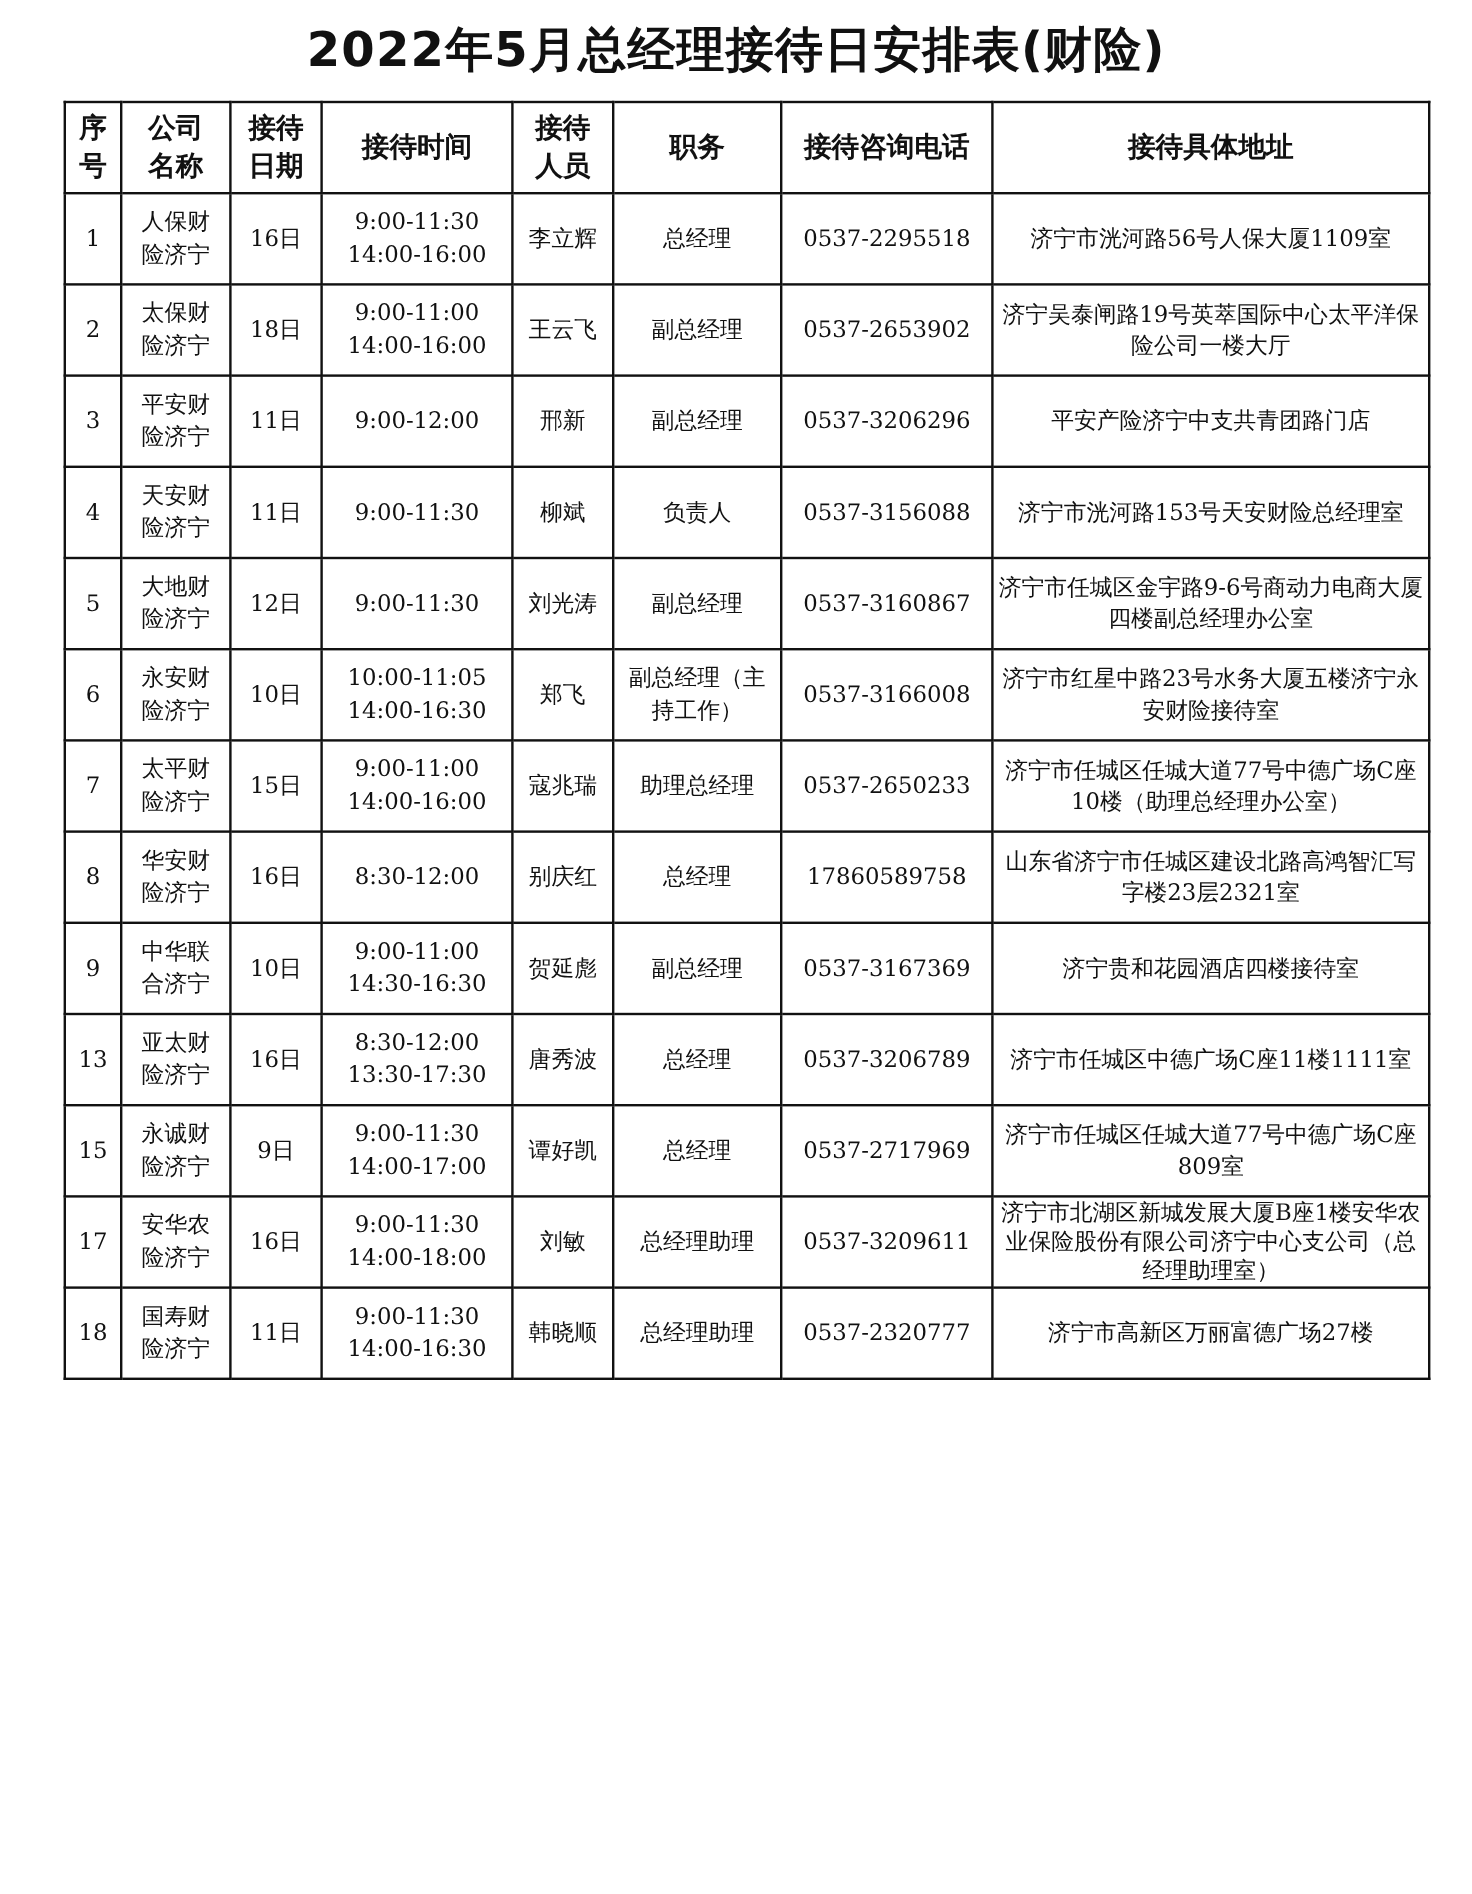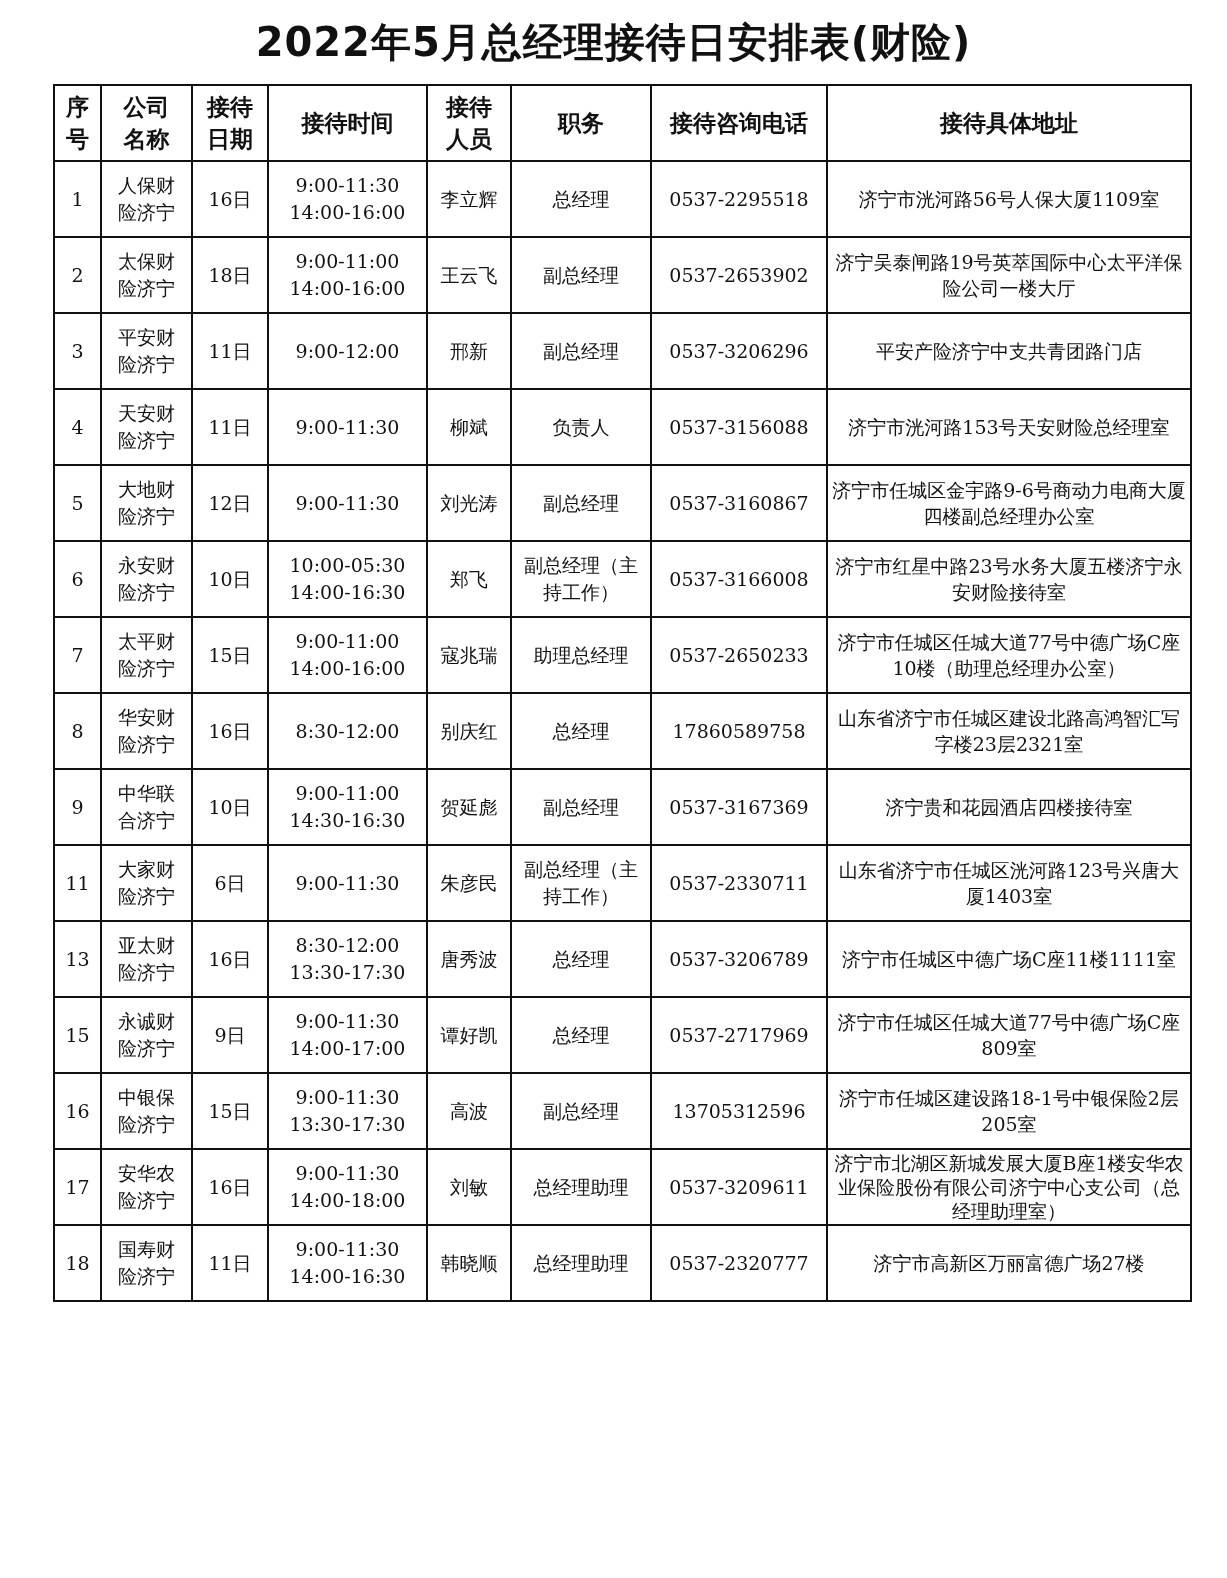--- a/index.html
+++ b/index.html
@@ -133,21 +133,21 @@
         <td class="addr">济宁市任城区金宇路9-6号商动力电商大厦四楼副总经理办公室</td>
       </tr>
       <tr>
         <td>6</td>
         <td class="stack">
           <span>永安财</span>
           <span>险济宁</span>
         </td>
         <td>10日</td>
         <td class="stack">
-          <span class="nw">10:00-05:30</span>
+          <span class="nw">10:00-11:05</span>
           <span class="nw">14:00-16:30</span>
         </td>
         <td>郑飞</td>
         <td>副总经理（主持工作）</td>
         <td>0537-3166008</td>
         <td class="addr">济宁市红星中路23号水务大厦五楼济宁永安财险接待室</td>
       </tr>
       <tr>
         <td>7</td>
         <td class="stack">
@@ -189,35 +189,20 @@
         <td class="stack">
           <span class="nw">9:00-11:00</span>
           <span class="nw">14:30-16:30</span>
         </td>
         <td>贺延彪</td>
         <td>副总经理</td>
         <td>0537-3167369</td>
         <td class="addr">济宁贵和花园酒店四楼接待室</td>
       </tr>
       <tr>
-        <td>11</td>
-        <td class="stack">
-          <span>大家财</span>
-          <span>险济宁</span>
-        </td>
-        <td>6日</td>
-        <td class="stack">
-          <span class="nw">9:00-11:30</span>
-        </td>
-        <td>朱彦民</td>
-        <td>副总经理（主持工作）</td>
-        <td>0537-2330711</td>
-        <td class="addr">山东省济宁市任城区洸河路123号兴唐大厦1403室</td>
-      </tr>
-      <tr>
         <td>13</td>
         <td class="stack">
           <span>亚太财</span>
           <span>险济宁</span>
         </td>
         <td>16日</td>
         <td class="stack">
           <span class="nw">8:30-12:00</span>
           <span class="nw">13:30-17:30</span>
         </td>
@@ -234,36 +219,20 @@
         </td>
         <td>9日</td>
         <td class="stack">
           <span class="nw">9:00-11:30</span>
           <span class="nw">14:00-17:00</span>
         </td>
         <td>谭好凯</td>
         <td>总经理</td>
         <td>0537-2717969</td>
         <td class="addr">济宁市任城区任城大道77号中德广场C座809室</td>
-      </tr>
-      <tr>
-        <td>16</td>
-        <td class="stack">
-          <span>中银保</span>
-          <span>险济宁</span>
-        </td>
-        <td>15日</td>
-        <td class="stack">
-          <span class="nw">9:00-11:30</span>
-          <span class="nw">13:30-17:30</span>
-        </td>
-        <td>高波</td>
-        <td>副总经理</td>
-        <td>13705312596</td>
-        <td class="addr">济宁市任城区建设路18-1号中银保险2层205室</td>
       </tr>
       <tr>
         <td>17</td>
         <td class="stack">
           <span>安华农</span>
           <span>险济宁</span>
         </td>
         <td>16日</td>
         <td class="stack">
           <span class="nw">9:00-11:30</span>

